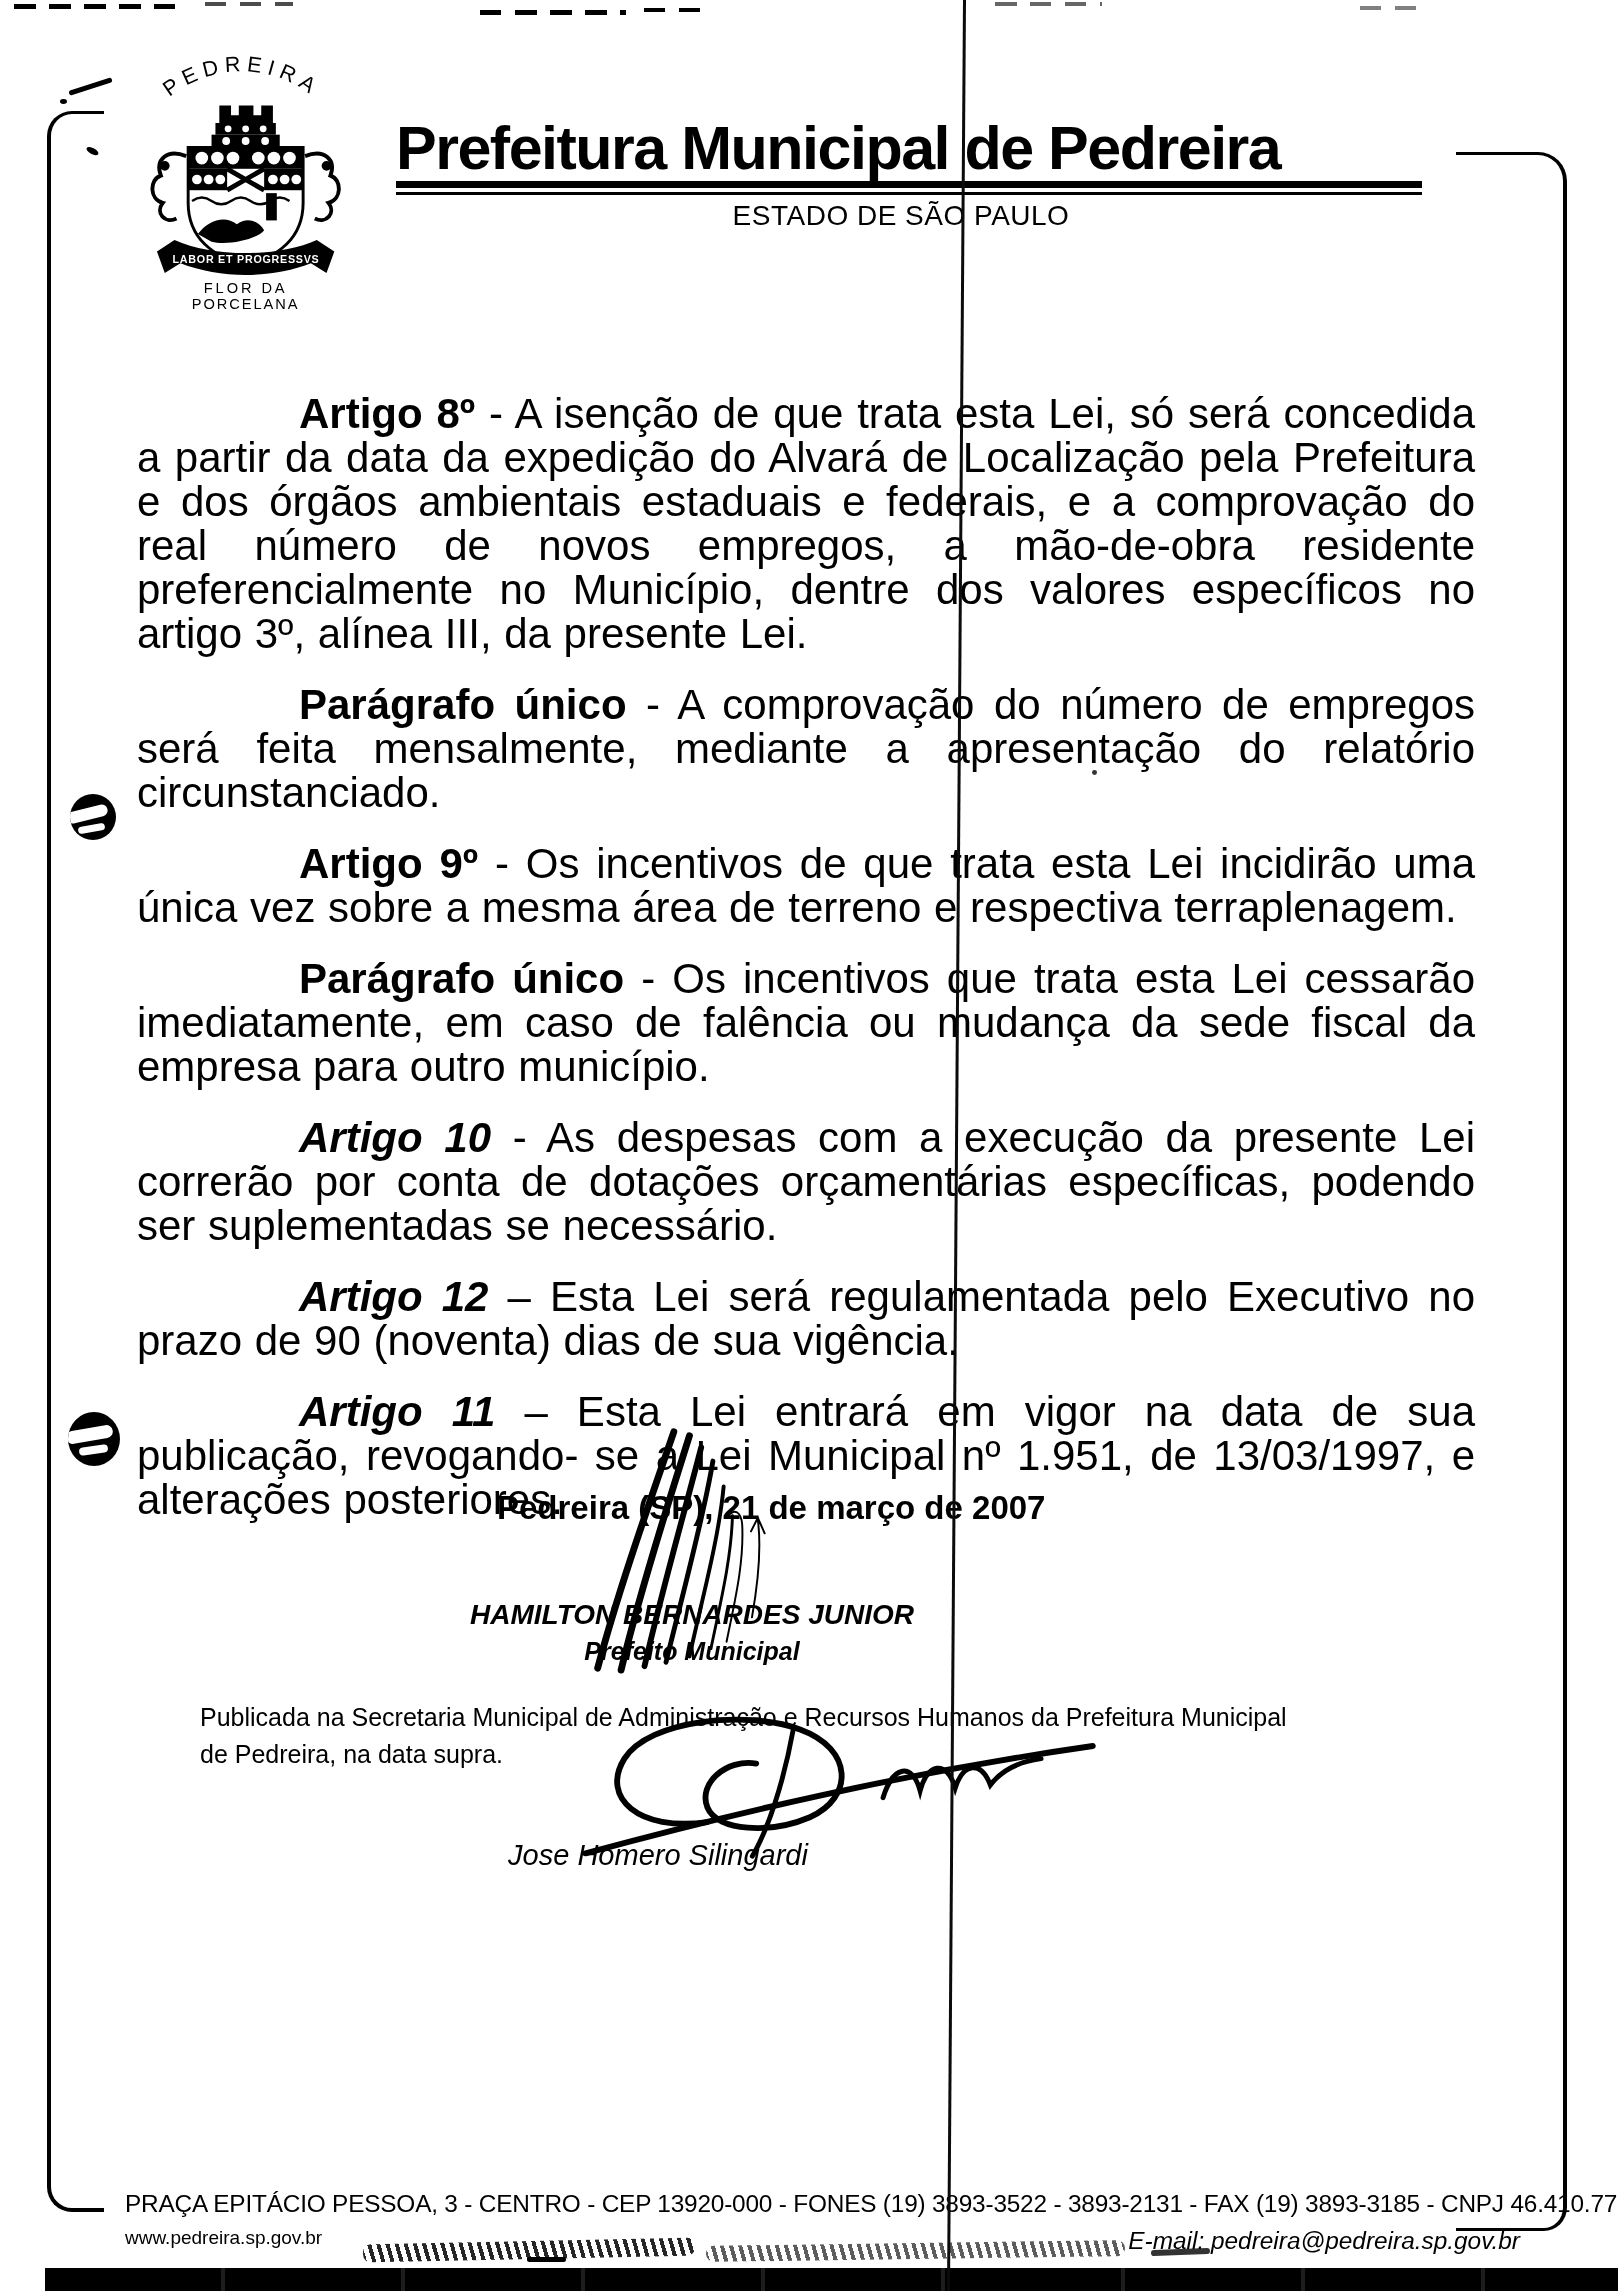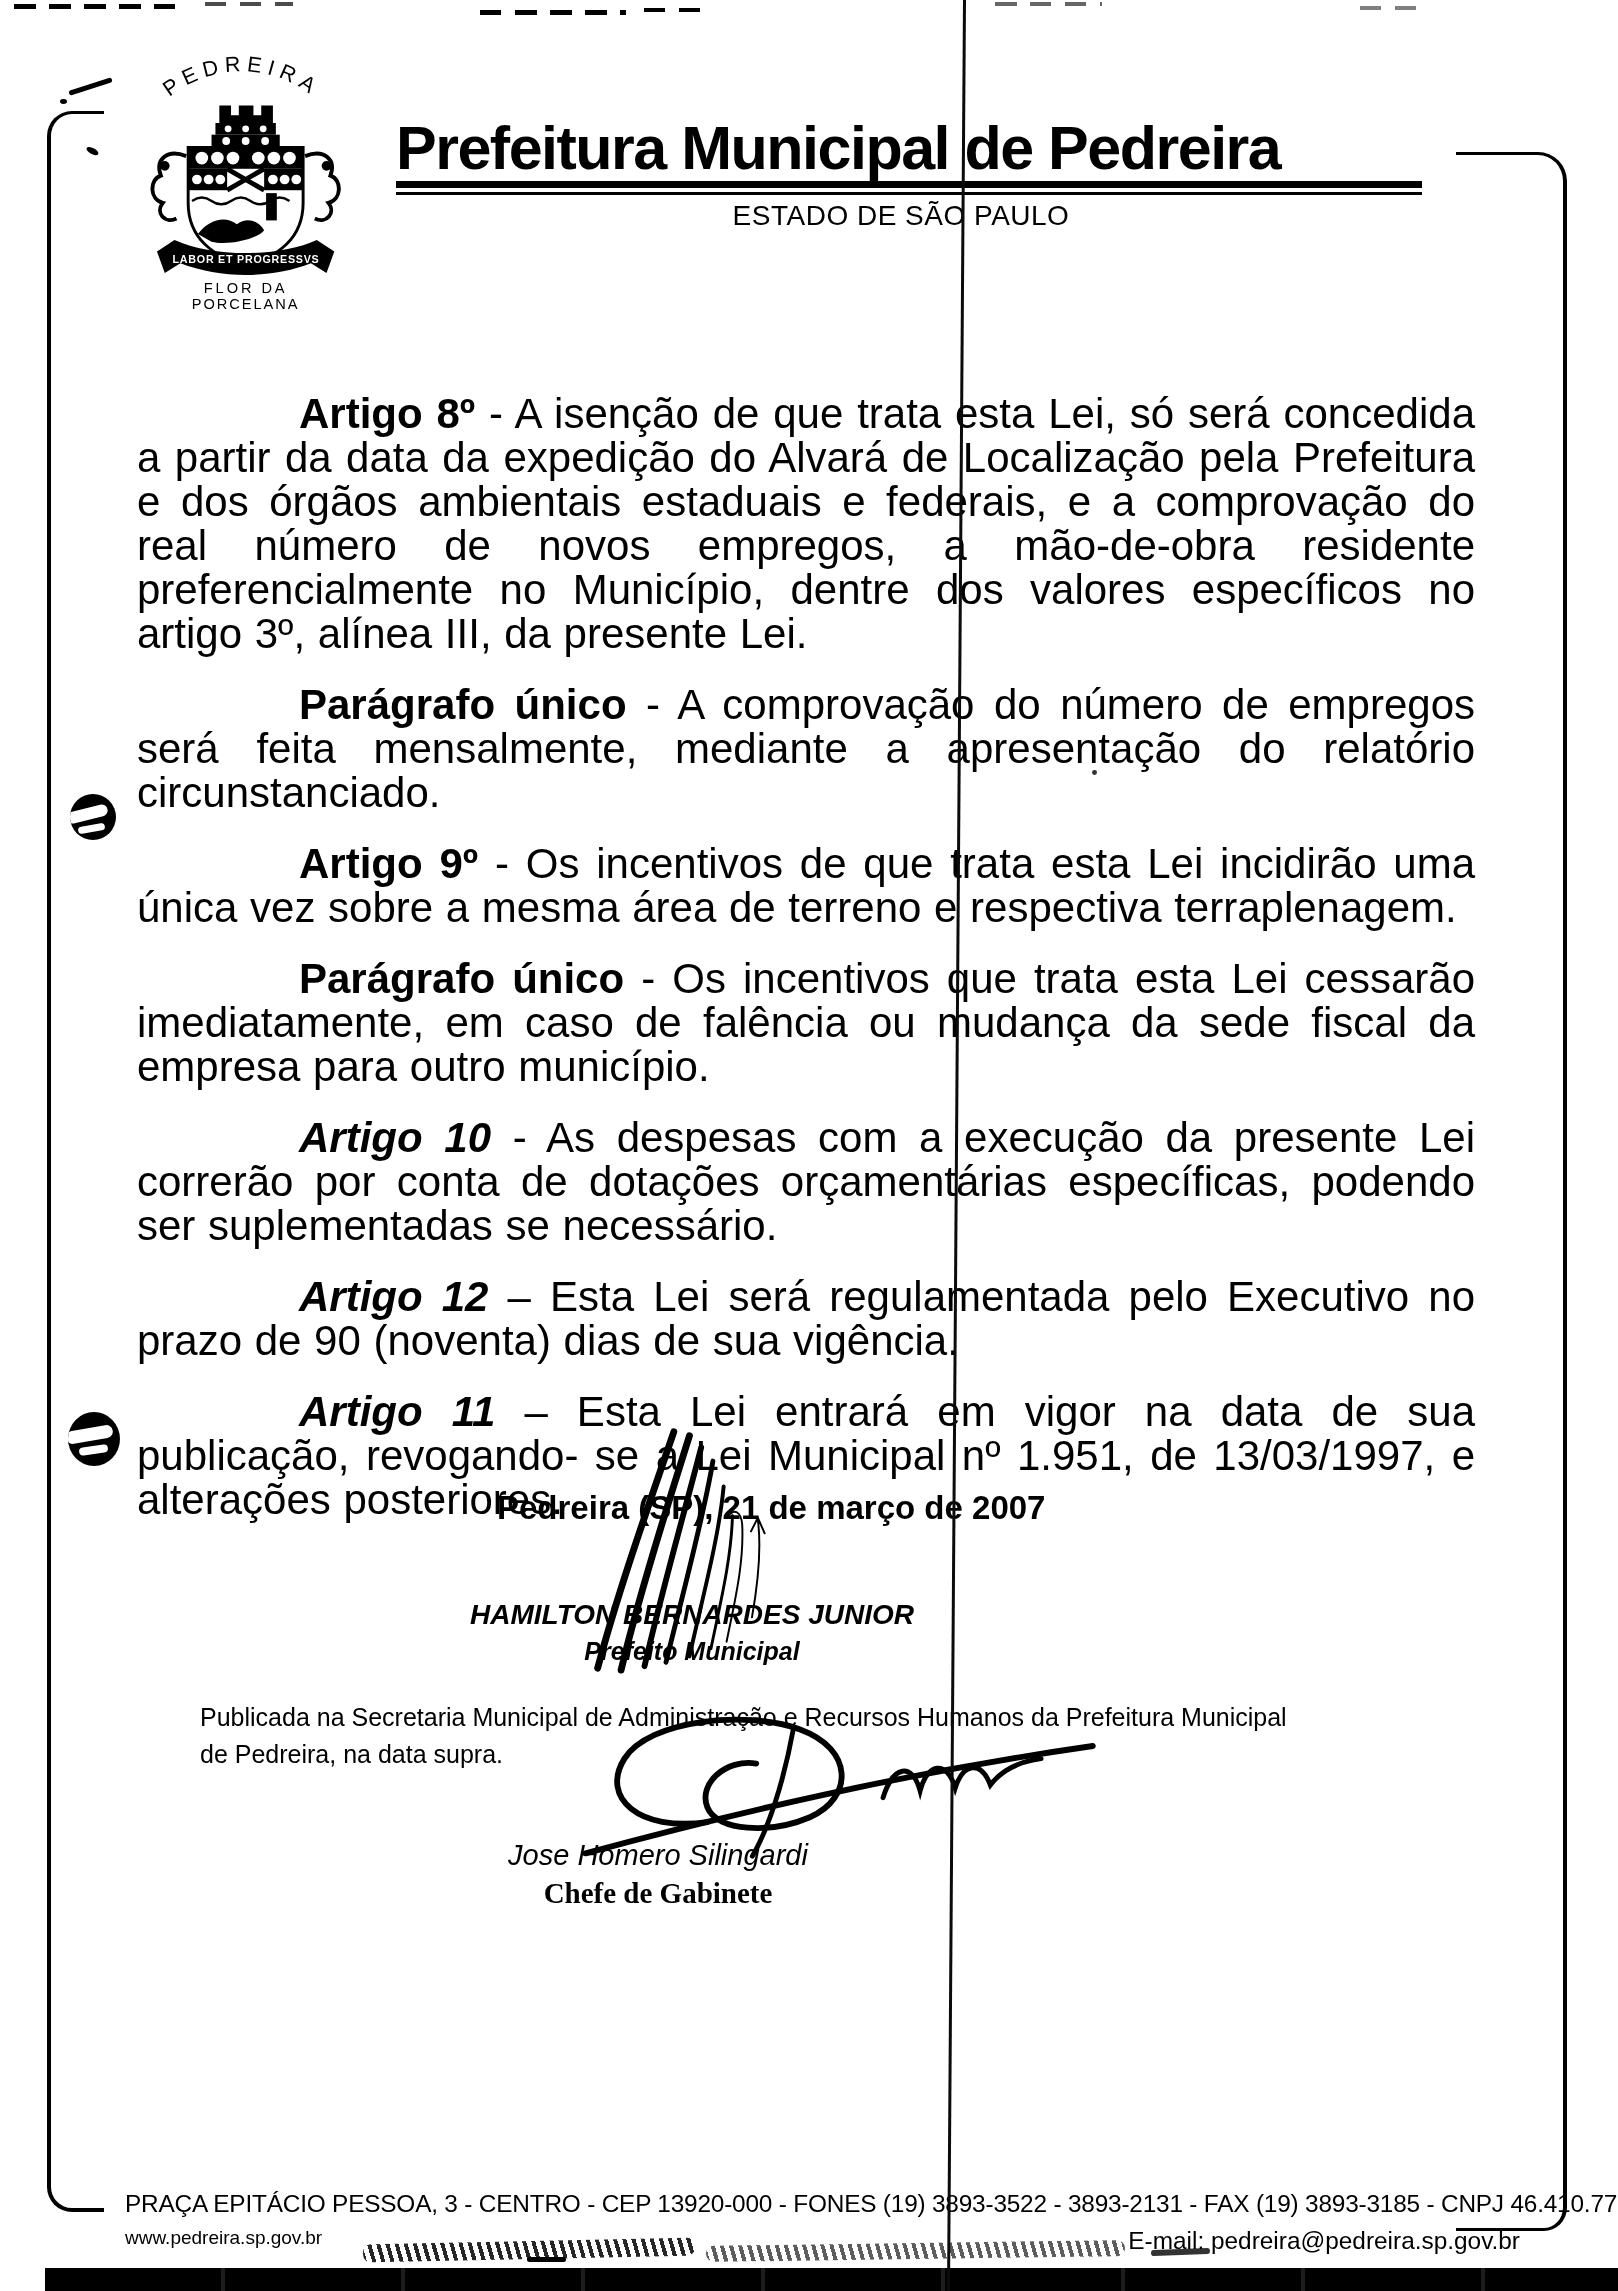--- a/index.html
+++ b/index.html
@@ -46,21 +46,21 @@
 
   .pub-note { left:200px; top:1699px; width:1097px; font-size:25px; line-height:37px; }
 
   .sig-block-2 { left:429px; top:1839px; width:458px; text-align:center; }
   .sig-name-2 { font-size:29px; font-style:italic; }
   .sig-role-2 { font-family:"Liberation Serif", serif; font-weight:700; font-size:29px; margin-top:4.9px; }
 
   
   .footer-address { left:125px; top:2190px; font-size:24.4px; letter-spacing:-0.2px; white-space:nowrap; }
   .footer-site { left:125px; top:2227px; font-size:19px; }
-  .footer-email { right:99px; top:2227px; font-size:24.4px; }
+  .footer-email { right:99px; top:2227px; font-size:24.4px;font-style:italic; }
 
   svg text { font-family:"Liberation Sans", sans-serif; }
   .sig-stroke { stroke:#000; fill:none; stroke-linecap:round; }
 </style>
 </head>
 <body>
 
 <div class="abs top-dash" style="left:13.7px;top:3.9px;width:166px;height:4.9px;"></div>
 <div class="abs top-dash" style="left:205px;top:2px;width:88px;height:3.9px;opacity:.7;"></div>
 <div class="abs top-dash" style="left:480px;top:9.8px;width:146px;height:4.9px;"></div>
@@ -182,21 +182,20 @@
 
 <svg class="abs" style="left:561px;top:1705px;z-index:5;" width="566" height="161" viewBox="0 0 580 165">
   <path class="sig-stroke" stroke-width="6" d="M150,120 C80,130 40,95 65,55 C90,15 190,5 245,25 C300,45 300,95 255,115 C215,132 160,130 150,105 C140,80 170,55 200,60"></path>
   <path class="sig-stroke" stroke-width="6" d="M25,152 C180,110 350,70 545,42"></path>
   <path class="sig-stroke" stroke-width="5" d="M330,95 C340,62 360,58 368,88 C375,60 395,55 404,85 C412,60 430,56 440,82 C452,66 470,58 492,55"></path>
   <path class="sig-stroke" stroke-width="5" d="M238,25 C228,80 212,128 196,155"></path>
 </svg>
 
 <div class="abs sig-block-2">
   <div class="sig-name-2">Jose Homero Silingardi</div>
-  <div class="sig-role-2">Chefe de Gabinete</div>
 </div>
 
 <div class="abs footer-address">PRAÇA EPITÁCIO PESSOA, 3 - CENTRO - CEP 13920-000 - FONES (19) 3893-3522 - 3893-2131 - FAX (19) 3893-3185 - CNPJ 46.410.775/0001-36</div>
 <div class="abs footer-site">www.pedreira.sp.gov.br</div>
 <div class="abs footer-email">E-mail: pedreira@pedreira.sp.gov.br</div>
 
 <div class="abs noise" style="left:363px;top:2241px;width:332px;height:17.6px;transform:rotate(-1.2deg);"></div>
 <div class="abs noise" style="left:706px;top:2243px;width:419px;height:15.6px;opacity:.75;transform:rotate(-0.8deg);"></div>
 <div class="abs" style="left:1151px;top:2249px;width:59px;height:5.9px;background:#000;border-radius:2.9px;transform:rotate(-2deg);opacity:.8;"></div>
 <div class="abs" style="left:527px;top:2257px;width:39px;height:4.9px;background:#000;border-radius:2.9px;"></div>

